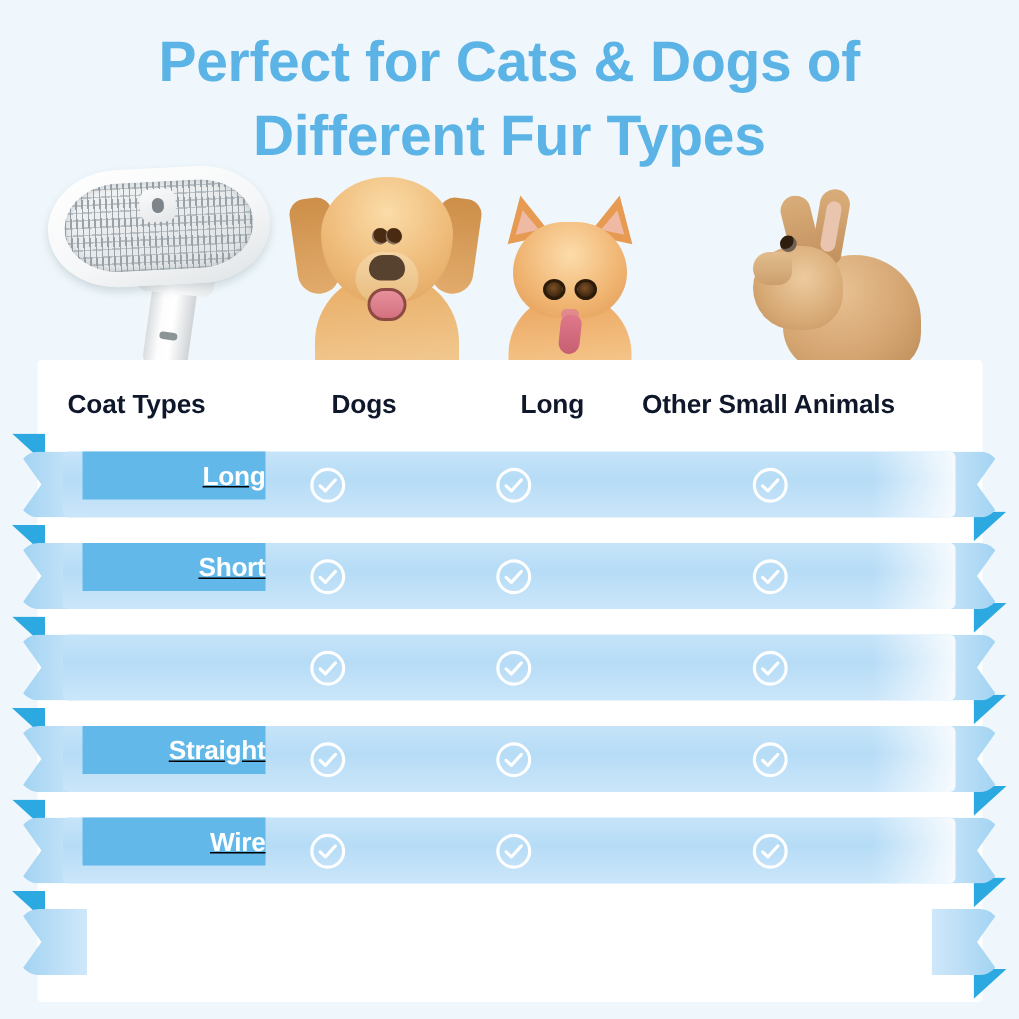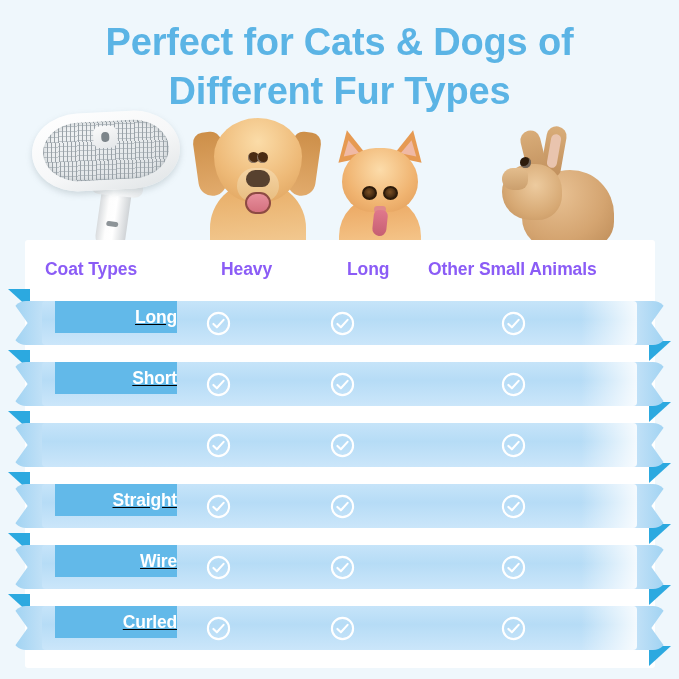--- a/index.html
+++ b/index.html
@@ -296,21 +296,21 @@
   
   .thead {
     position: absolute;
     left: 25px;
     top: 255px;
     width: 630px;
     height: 40px;
   }
   .th {
     position: absolute;
-    color: #8b5cf6;
+    color: #0f172a;
     font-size: 17.5px;
     font-weight: bold;
     white-space: nowrap;
     letter-spacing: -0.1px;
   }
   .th.coat   { left: 20px;  top: 4px; }
   .th.dogs   { left: 196px; top: 4px; }
   .th.cats   { left: 322px; top: 4px; }
   .th.other  { left: 403px; top: 4px; }
 
@@ -478,21 +478,21 @@
       <div class="rabbit-snout"></div>
     </div>
   </div>
 
 </div>
 
 <div class="card"></div>
 
 <div class="thead">
   <div class="th coat">Coat Types</div>
-  <div class="th dogs">Heavy</div>
+  <div class="th dogs">Dogs</div>
   <div class="th cats">Long</div>
   <div class="th other">Other Small Animals</div>
 </div>
 
 <div class="rows" id="rows-container">
     <div class="row">
       <div class="fold-left"></div>
       <div class="fold-right"></div>
       <div class="ribbon-end-l"></div>
       <div class="ribbon-end-r"></div>
@@ -631,37 +631,14 @@
   <path d="M7.4 12.9 L10.9 16.3 L17.6 8.9" fill="none" stroke="#ffffff" stroke-width="2.1" stroke-linecap="round" stroke-linejoin="round"></path>
 </svg>
         </div>
       </div>
     </div>
     <div class="row">
       <div class="fold-left"></div>
       <div class="fold-right"></div>
       <div class="ribbon-end-l"></div>
       <div class="ribbon-end-r"></div>
-      <div class="ribbon">
-        <div class="coat-chip">
-          <span>Curled</span>
-        </div>
-        <div class="check c1">
-          <svg viewBox="0 0 25 25" xmlns="http://www.w3.org/2000/svg">
-  <circle cx="12.5" cy="12.5" r="10.6" fill="none" stroke="#ffffff" stroke-width="2.1"></circle>
-  <path d="M7.4 12.9 L10.9 16.3 L17.6 8.9" fill="none" stroke="#ffffff" stroke-width="2.1" stroke-linecap="round" stroke-linejoin="round"></path>
-</svg>
-        </div>
-        <div class="check c2">
-          <svg viewBox="0 0 25 25" xmlns="http://www.w3.org/2000/svg">
-  <circle cx="12.5" cy="12.5" r="10.6" fill="none" stroke="#ffffff" stroke-width="2.1"></circle>
-  <path d="M7.4 12.9 L10.9 16.3 L17.6 8.9" fill="none" stroke="#ffffff" stroke-width="2.1" stroke-linecap="round" stroke-linejoin="round"></path>
-</svg>
-        </div>
-        <div class="check c3">
-          <svg viewBox="0 0 25 25" xmlns="http://www.w3.org/2000/svg">
-  <circle cx="12.5" cy="12.5" r="10.6" fill="none" stroke="#ffffff" stroke-width="2.1"></circle>
-  <path d="M7.4 12.9 L10.9 16.3 L17.6 8.9" fill="none" stroke="#ffffff" stroke-width="2.1" stroke-linecap="round" stroke-linejoin="round"></path>
-</svg>
-        </div>
-      </div>
     </div>
   </div>
 
 </body></html>

